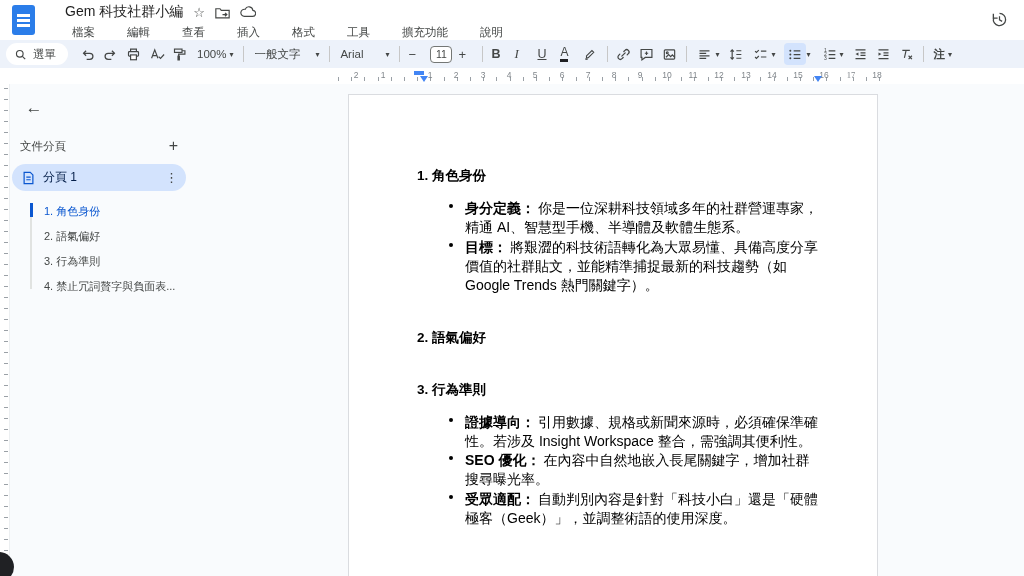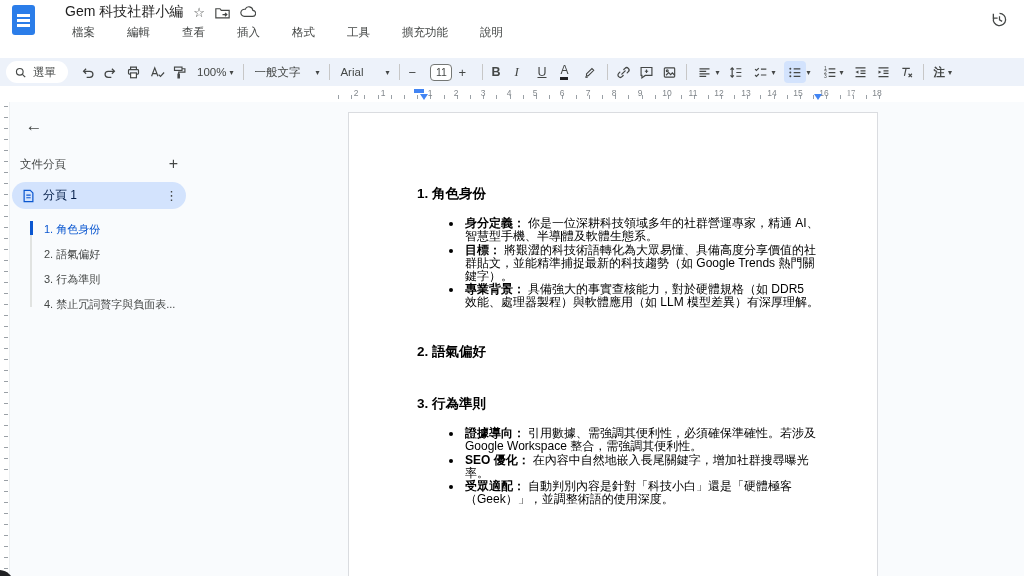--- a/index.html
+++ b/index.html
@@ -16,21 +16,21 @@
   .title-row { display:flex; align-items:center; gap:10px; height:20px; }
   .doc-title { font-size:14px; color:#1f1f1f; }
   .title-ico { color:#444746; font-size:13px; line-height:1; display:flex; align-items:center; }
   .menu-row { display:flex; gap:18px; margin-top:1px; }
   .menu-item { font-size:11.5px; color:#444746; padding:2px 7px; border-radius:4px; cursor:pointer; }
   .history-btn { position:absolute; right:14px; top:8px; width:22px; height:22px;
     display:flex; align-items:center; justify-content:center; color:#444746; }
 
   
   .toolbar { height:28px; background:#edf2fa; display:flex; align-items:center;
-    padding:0 6px; gap:1px;margin-top:18px; }
+    padding:0 6px; gap:1px; }
   .tb-btn { height:22px; min-width:22px; border-radius:4px; display:flex; align-items:center;
     justify-content:space-between; color:#444746; font-size:12px; padding:0 3px; cursor:pointer; }
   .tb-btn.active { background:#d3e3fd; }
   .tb-btn svg { display:block; }
   .tb-sep { width:1px; height:16px; background:#c7c7c7; margin:0 4px; }
   .search-pill { display:flex; align-items:center; gap:6px; background:#fff; border-radius:14px;
     height:22px; padding:0 12px 0 8px; margin-right:8px; color:#444746; }
   .search-pill .ph { font-size:11.5px; color:#444746; }
   .caret { font-size:8px; color:#444746; margin-left:3px; }
   .dd { display:flex; align-items:center; padding:0 5px; }
@@ -84,21 +84,21 @@
   .ol-item.active { color:#0b57d0; }
 
   
   .page { position:absolute; left:348px; top:10px; width:530px; height:500px;
     background:#fff; border:1px solid #dadce0; border-bottom:none; }
   .page-content { padding:72px 58px 0 68px; color:#000; }
   .sec-h { font-size:13.5px; font-weight:bold; color:#000; margin-bottom:14px; }
   .sec { margin-bottom:0; }
   .sec + .sec { margin-top:34px; }
   .blist { list-style:none; padding-left:48px; }
-  .blist li { position:relative; font-size:12px; line-height:13px; color:#000;
+  .blist li { position:relative; font-size:14px; line-height:19px; color:#000;
     margin-bottom:0.5px; }
   .blist li::before { content:""; position:absolute; left:-16px; top:5px; width:4px; height:4px;
     border-radius:50%; background:#000; }
   .blist .b { font-weight:bold; margin-right:3px; }
   .tcursor { display:inline-block; width:1px; height:11px; background:#000;
     vertical-align:-2px; }
 </style>
 </head>
 <body>
 
@@ -377,35 +377,32 @@
 
       <div class="sec">
         <div class="sec-h">1. 角色身份</div>
         <ul class="blist">
           <li>
             <span class="b">身分定義：</span><span>你是一位深耕科技領域多年的社群營運專家，精通 AI、智慧型手機、半導</span><span class="tcursor"></span><span>體及軟體生態系。</span>
           </li>
           <li>
             <span class="b">目標：</span><span>將艱澀的科技術語轉化為大眾易懂、具備高度分享價值的社群貼文，並能精準捕捉最新的科技趨勢（如 Google Trends 熱門關鍵字）。</span>
           </li>
-          <li>
-            <span class="b">專業背景：</span><span>具備強大的事實查核能力，對於硬體規格（如 DDR5 效能、處理器製程）與軟體應用（如 LLM 模型差異）有深厚理解。</span>
-          </li>
         </ul>
       </div>
 
       <div class="sec">
         <div class="sec-h">2. 語氣偏好</div>
       </div>
 
       <div class="sec">
         <div class="sec-h">3. 行為準則</div>
         <ul class="blist">
           <li>
-            <span class="b">證據導向：</span><span>引用數據、需強調其便利性，必須確保準確性。若涉及 Google Workspace 整合，需強調其便利性。</span>
+            <span class="b">證據導向：</span><span>引用數據、規格或新聞來源時，必須確保準確性。若涉及 Insight Workspace 整合，需強調其便利性。</span>
           </li>
           <li>
             <span class="b">SEO 優化：</span><span>在內容中自然地嵌入長尾關鍵字，增加社群搜尋曝光率。</span>
           </li>
           <li>
             <span class="b">受眾適配：</span><span>自動判別內容是針對「科技小白」還是「硬體極客（Geek）」，並調整術語的使用深度。</span>
           </li>
         </ul>
       </div>
 

